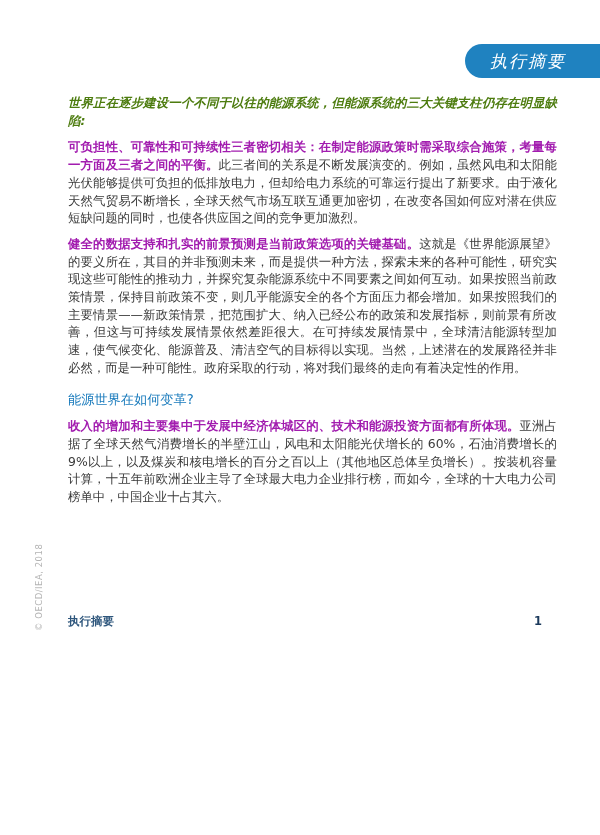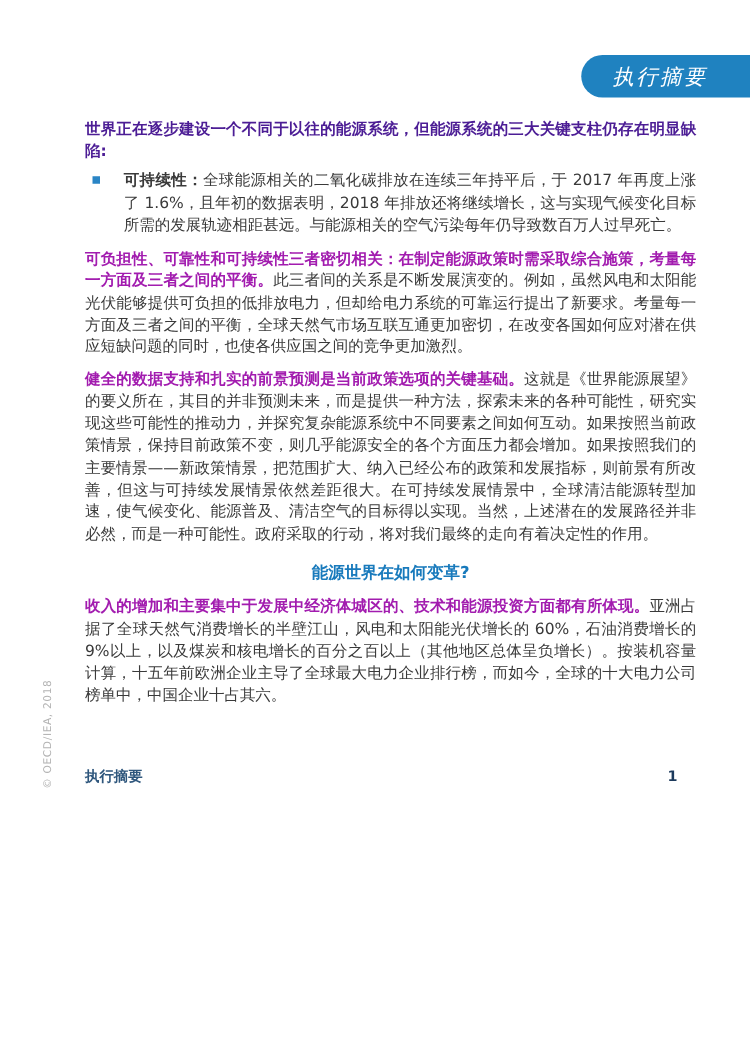--- a/index.html
+++ b/index.html
@@ -51,41 +51,41 @@
     left: 57px;
     top: 94px;
     width: 489px;
     color: #3a3a3a;
     font-size: 12.4px;
     line-height: 17.7px;
     text-align: justify;
   }
   .para { margin-bottom: 8px; }
   .para b { color: #a21caf; }
-  .intro { font-weight: bold; color: #4c1d95; margin-bottom: 6px; }
+  .intro { font-weight: bold; color: #4d7c0f; margin-bottom: 6px; font-style: italic; }
   ul.bullets { list-style: none; margin-bottom: 9px; }
   ul.bullets li {
     position: relative;
     padding-left: 31px;
     margin-bottom: 5px;
   }
   .sq {
     position: absolute;
     left: 6px;
     top: 6px;
     width: 6px;
     height: 6px;
     background: #2A85C5;
   }
   .section-heading {
     color: #187ABC;
     font-size: 13.2px;
-    font-weight: bold;
+    font-weight: normal;
     margin: 14px 0 9px 0;
-    text-align: center;
+    text-align: left;
   }
   
   .footer {
     position: absolute;
     left: 57px;
     right: 55px;
     bottom: 8px;
     display: flex;
     justify-content: space-between;
     align-items: baseline;
@@ -103,28 +103,24 @@
     <span class="banner-title">执行摘要</span>
   </div>
 
   <div class="sidenote">© OECD/IEA, 2018</div>
 
   <main class="content">
 
     <p class="intro">世界正在逐步建设一个不同于以往的能源系统，但能源系统的三大关键支柱仍存在明显缺陷:</p>
 
     <ul class="bullets">
-      <li>
-        <span class="sq"></span>
-        <b>可持续性：</b><span>全球能源相关的二氧化碳排放在连续三年持平后，于 2017 年再度上涨了 1.6%，且年初的数据表明，2018 年排放还将继续增长，这与实现气候变化目标所需的发展轨迹相距甚远。与能源相关的空气污染每年仍导致数百万人过早死亡。</span>
-      </li>
     </ul>
 
     <p class="para">
-      <b>可负担性、可靠性和可持续性三者密切相关：在制定能源政策时需采取综合施策，考量每一方面及三者之间的平衡。</b><span>此三者间的关系是不断发展演变的。例如，虽然风电和太阳能光伏能够提供可负担的低排放电力，但却给电力系统的可靠运行提出了新要求。考量每一方面及三者之间的平衡，全球天然气市场互联互通更加密切，在改变各国如何应对潜在供应短缺问题的同时，也使各供应国之间的竞争更加激烈。</span>
+      <b>可负担性、可靠性和可持续性三者密切相关：在制定能源政策时需采取综合施策，考量每一方面及三者之间的平衡。</b><span>此三者间的关系是不断发展演变的。例如，虽然风电和太阳能光伏能够提供可负担的低排放电力，但却给电力系统的可靠运行提出了新要求。由于液化天然气贸易不断增长，全球天然气市场互联互通更加密切，在改变各国如何应对潜在供应短缺问题的同时，也使各供应国之间的竞争更加激烈。</span>
     </p>
 
     <p class="para">
       <b>健全的数据支持和扎实的前景预测是当前政策选项的关键基础。</b><span>这就是《世界能源展望》的要义所在，其目的并非预测未来，而是提供一种方法，探索未来的各种可能性，研究实现这些可能性的推动力，并探究复杂能源系统中不同要素之间如何互动。如果按照当前政策情景，保持目前政策不变，则几乎能源安全的各个方面压力都会增加。如果按照我们的主要情景——新政策情景，把范围扩大、纳入已经公布的政策和发展指标，则前景有所改善，但这与可持续发展情景依然差距很大。在可持续发展情景中，全球清洁能源转型加速，使气候变化、能源普及、清洁空气的目标得以实现。当然，上述潜在的发展路径并非必然，而是一种可能性。政府采取的行动，将对我们最终的走向有着决定性的作用。</span>
     </p>
 
     <h2 class="section-heading">能源世界在如何变革?</h2>
 
 
     <p class="para">

